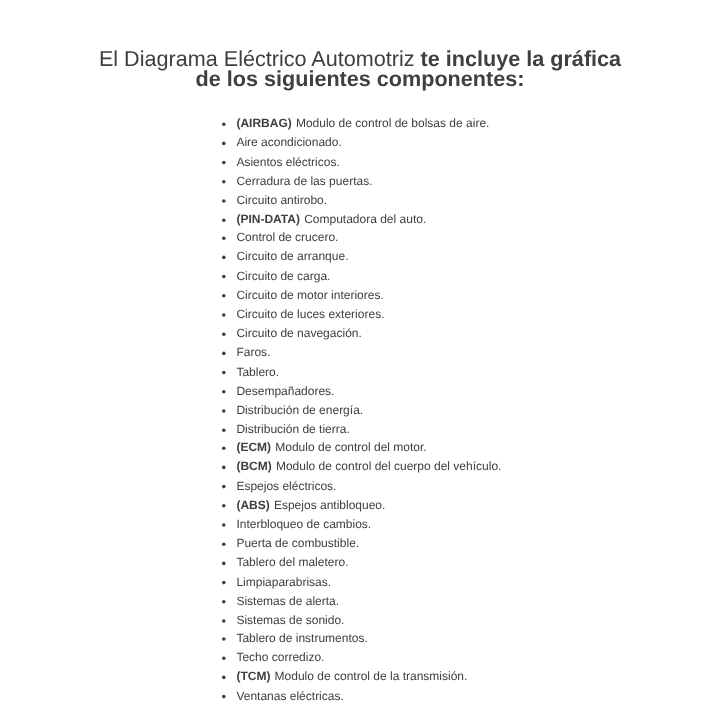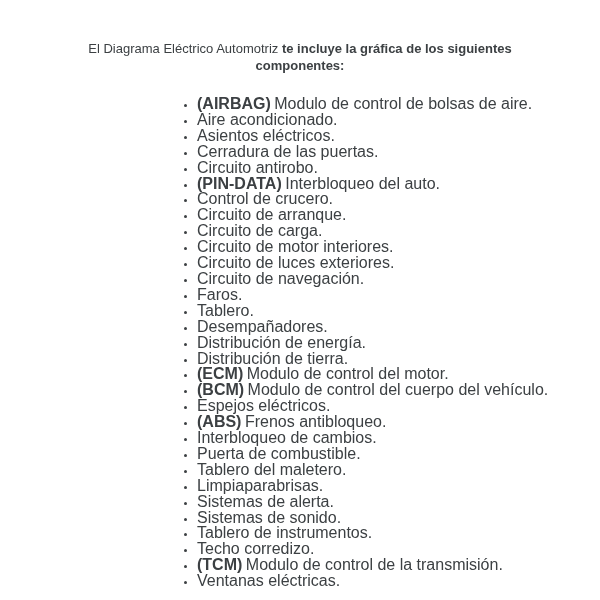--- a/index.html
+++ b/index.html
@@ -14,34 +14,34 @@
   }
   .page {
     width: 600px;
     height: 600px;
     position: relative;
   }
   .title {
     margin: 41px auto 0 auto;
     width: 440px;
     text-align: center;
-    font-size: 13px;
+    font-size: 18px;
     line-height: 16.5px;
     color: #3c4043;
   }
   .title .bold {
     font-weight: 700;
   }
   ul.components {
     margin: 22px 0 0 0;
     padding: 0 0 0 197px;
     list-style: disc outside;
   }
   ul.components li {
-    font-size: 16px;
+    font-size: 10px;
     line-height: 15.9px;
     color: #3c4043;
   }
   ul.components li::marker {
     color: #3c4043;
     font-size: 10px;
   }
   .code:not(:empty) {
     font-weight: 700;
     margin-right: 3.5px;
@@ -56,21 +56,21 @@
   <li><span class="code">(AIRBAG)</span><span class="t">Modulo de control de bolsas de aire.</span></li>
 
   <li><span class="code"></span><span class="t">Aire acondicionado.</span></li>
 
   <li><span class="code"></span><span class="t">Asientos eléctricos.</span></li>
 
   <li><span class="code"></span><span class="t">Cerradura de las puertas.</span></li>
 
   <li><span class="code"></span><span class="t">Circuito antirobo.</span></li>
 
-  <li><span class="code">(PIN-DATA)</span><span class="t">Interbloqueo del auto.</span></li>
+  <li><span class="code">(PIN-DATA)</span><span class="t">Computadora del auto.</span></li>
 
   <li><span class="code"></span><span class="t">Control de crucero.</span></li>
 
   <li><span class="code"></span><span class="t">Circuito de arranque.</span></li>
 
   <li><span class="code"></span><span class="t">Circuito de carga.</span></li>
 
   <li><span class="code"></span><span class="t">Circuito de motor interiores.</span></li>
 
   <li><span class="code"></span><span class="t">Circuito de luces exteriores.</span></li>
@@ -86,21 +86,21 @@
   <li><span class="code"></span><span class="t">Distribución de energía.</span></li>
 
   <li><span class="code"></span><span class="t">Distribución de tierra.</span></li>
 
   <li><span class="code">(ECM)</span><span class="t">Modulo de control del motor.</span></li>
 
   <li><span class="code">(BCM)</span><span class="t">Modulo de control del cuerpo del vehículo.</span></li>
 
   <li><span class="code"></span><span class="t">Espejos eléctricos.</span></li>
 
-  <li><span class="code">(ABS)</span><span class="t">Frenos antibloqueo.</span></li>
+  <li><span class="code">(ABS)</span><span class="t">Espejos antibloqueo.</span></li>
 
   <li><span class="code"></span><span class="t">Interbloqueo de cambios.</span></li>
 
   <li><span class="code"></span><span class="t">Puerta de combustible.</span></li>
 
   <li><span class="code"></span><span class="t">Tablero del maletero.</span></li>
 
   <li><span class="code"></span><span class="t">Limpiaparabrisas.</span></li>
 
   <li><span class="code"></span><span class="t">Sistemas de alerta.</span></li>

